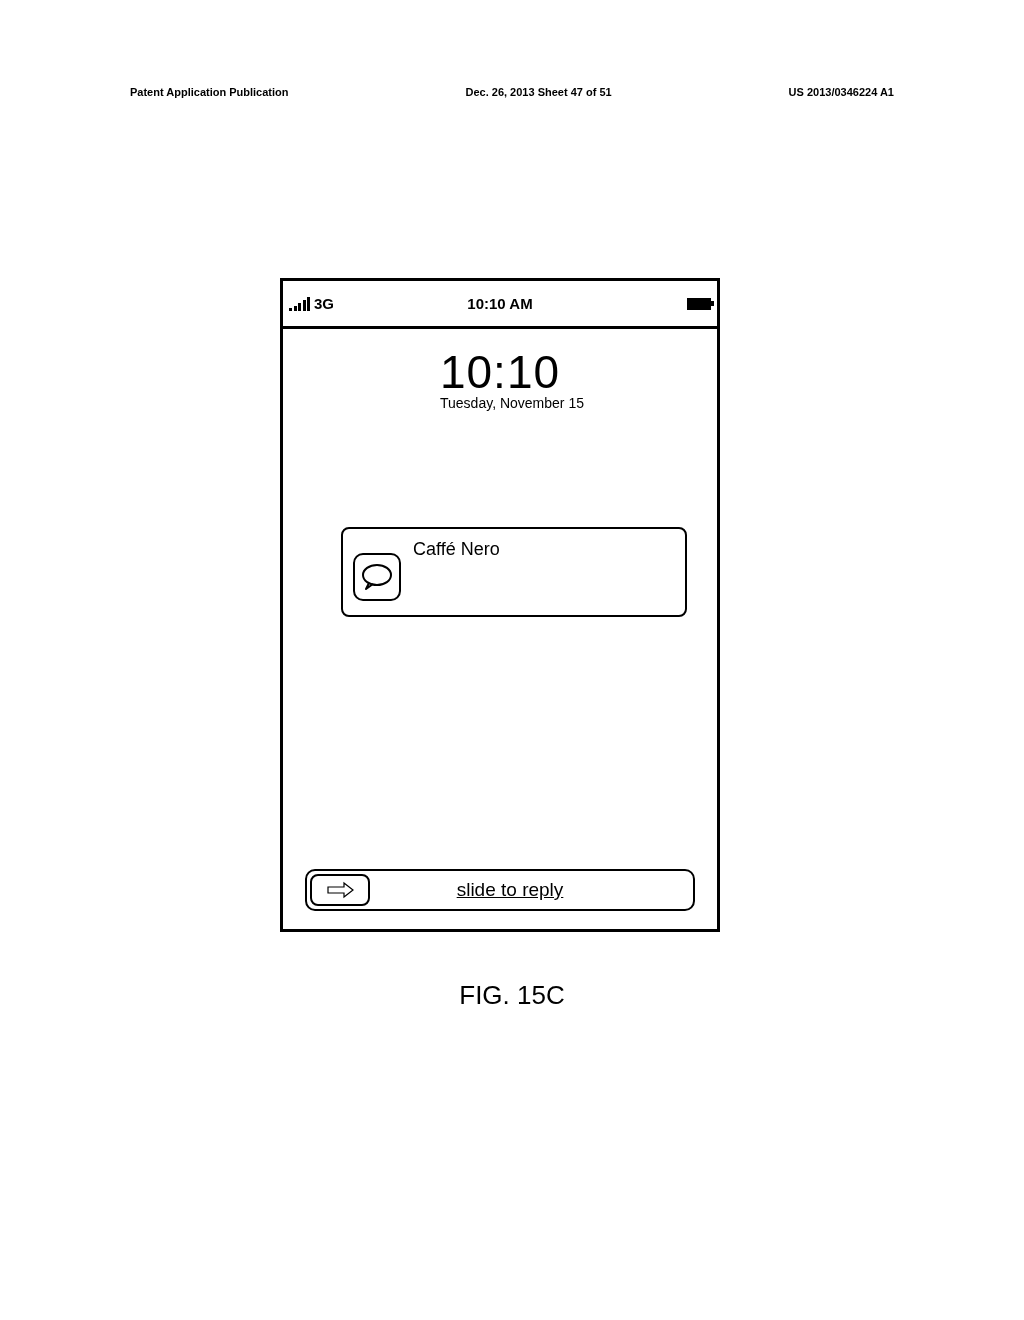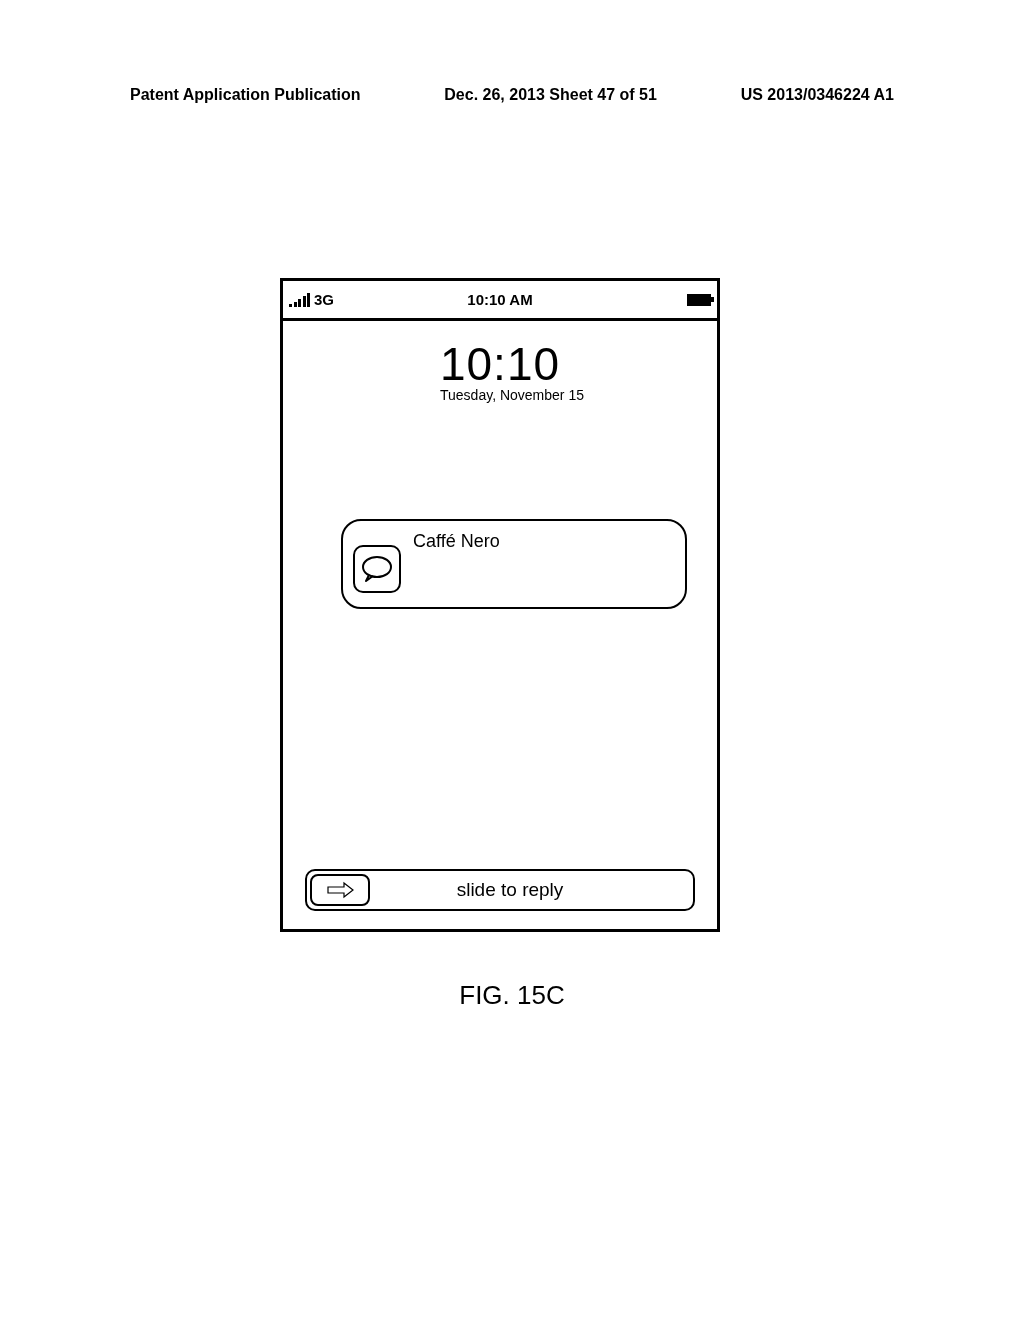--- a/index.html
+++ b/index.html
@@ -11,35 +11,35 @@
       position: relative;
     }
     .page-header {
       position: absolute;
       top: 86px;
       left: 0;
       right: 0;
       padding: 0 130px;
       display: flex;
       justify-content: space-between;
-      font-size: 16px;
+      font-size: 11px;
       font-weight: bold;
       text-align: center;
     }
     .phone-frame {
       position: absolute;
       top: 278px;
       left: 280px;
       width: 440px;
       height: 654px;
       border: 3px solid #000;
       background: #fff;
     }
     .status-bar {
-      height: 40px;
+      height: 48px;
       border-bottom: 3px solid #000;
       display: flex;
       align-items: center;
       padding: 0 6px;
       position: relative;
     }
     .signal-bars {
       display: flex;
       align-items: flex-end;
       gap: 1.5px;
@@ -94,21 +94,21 @@
       letter-spacing: 1px;
     }
     .clock-date {
       font-size: 14px;
       margin-top: -4px;
       margin-left: 24px;
     }
     .notification-card {
       margin: 116px 30px 0 58px;
       border: 2px solid #000;
-      border-radius: 20px;
+      border-radius: 8px;
       padding: 10px 12px 14px 10px;
       display: flex;
       gap: 12px;
       align-items: flex-start;
     }
     .speech-icon-box {
       width: 48px;
       height: 48px;
       border: 2px solid #000;
       border-radius: 10px;
@@ -132,20 +132,21 @@
       position: absolute;
       bottom: 18px;
       left: 22px;
       right: 22px;
       height: 42px;
       border: 2px solid #000;
       border-radius: 10px;
       display: flex;
       align-items: center;
       padding: 3px;
+      text-decoration: underline;
     }
     .slide-handle {
       width: 60px;
       height: 100%;
       border: 2px solid #000;
       border-radius: 8px;
       display: flex;
       align-items: center;
       justify-content: center;
     }

